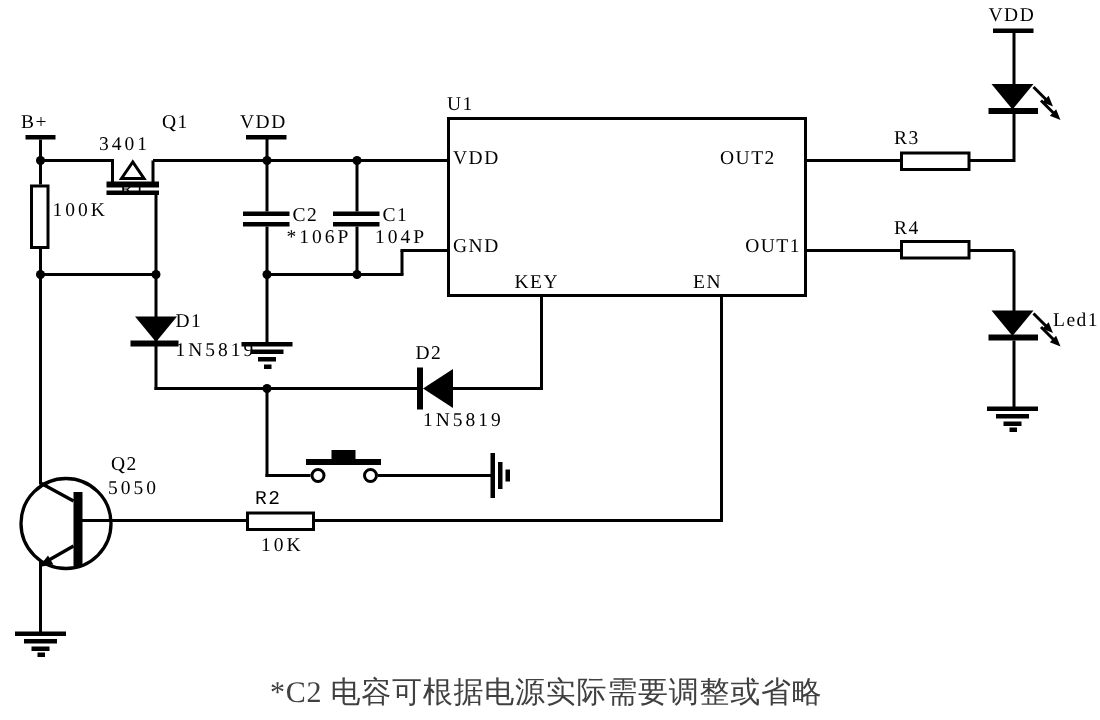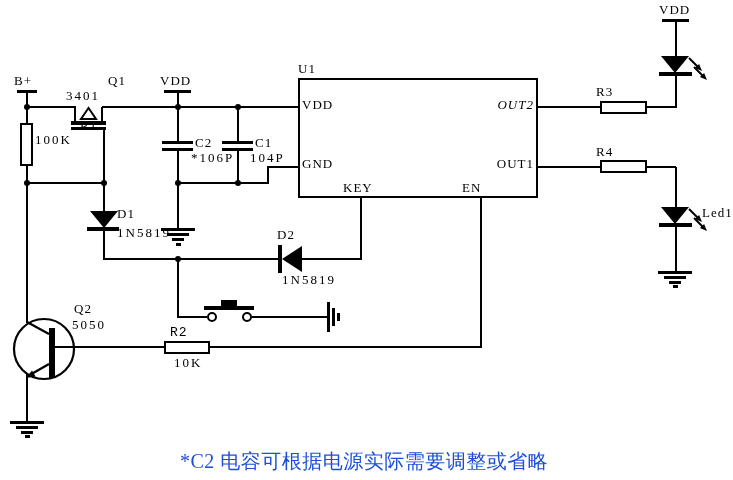--- a/index.html
+++ b/index.html
@@ -98,21 +98,21 @@
   <div class="tri-left" style="left:282px;top:246px;"></div>
   <div class="lbl" style="left:277px;top:228px;">D2</div>
   <div class="lbl val" style="left:282px;top:273px;">1N5819</div>
   <div class="w" style="left:302px;top:258px;width:60px;height:2px;"></div>
   <div class="w" style="left:360px;top:198px;width:2px;height:62px;"></div>
 
   <div class="box" style="left:298px;top:78px;width:240px;height:120px;"></div>
   <div class="lbl" style="left:298px;top:62px;">U1</div>
   <div class="pin" style="left:302px;top:98px;">VDD</div>
   <div class="pin" style="left:302px;top:157px;">GND</div>
-  <div class="pin" style="left:480px;top:98px;width:54px;text-align:right;font-style:italic;">OUT2</div>
+  <div class="pin" style="left:480px;top:98px;width:54px;text-align:left;">OUT2</div>
   <div class="pin" style="left:480px;top:157px;width:54px;text-align:right;">OUT1</div>
   <div class="pin" style="left:343px;top:181px;">KEY</div>
   <div class="pin" style="left:462px;top:181px;">EN</div>
 
   <div class="w" style="left:480px;top:198px;width:2px;height:150px;"></div>
 
   <div class="w" style="left:177px;top:259px;width:2px;height:59px;"></div>
   <div class="w" style="left:177px;top:316px;width:30px;height:2px;"></div>
   <div class="circ" style="left:207px;top:312px;"></div>
   <div class="circ" style="left:242px;top:312px;"></div>
@@ -175,15 +175,15 @@
     <line x1="7" y1="11" x2="16" y2="20" stroke="#000000" stroke-width="2"></line>
     <polygon points="20,24 12.9,21.1 17.1,16.9" fill="#000000"></polygon>
   </svg>
   <div class="lbl" style="left:702px;top:206px;">Led1</div>
   <div class="w" style="left:675px;top:227px;width:2px;height:46px;"></div>
   <div class="w" style="left:658px;top:271px;width:34px;height:3px;"></div>
   <div class="w" style="left:664px;top:276px;width:22px;height:3px;"></div>
   <div class="w" style="left:669px;top:281px;width:12px;height:3px;"></div>
   <div class="w" style="left:673px;top:285px;width:5px;height:3px;"></div>
 
-  <div class="caption" style="left:180px;top:448px;color:#1d4ed8;">*C2 电容可根据电源实际需要调整或省略</div>
+  <div class="caption" style="left:180px;top:448px;color:#404040;">*C2 电容可根据电源实际需要调整或省略</div>
 
 </div>
 
 </body></html>

